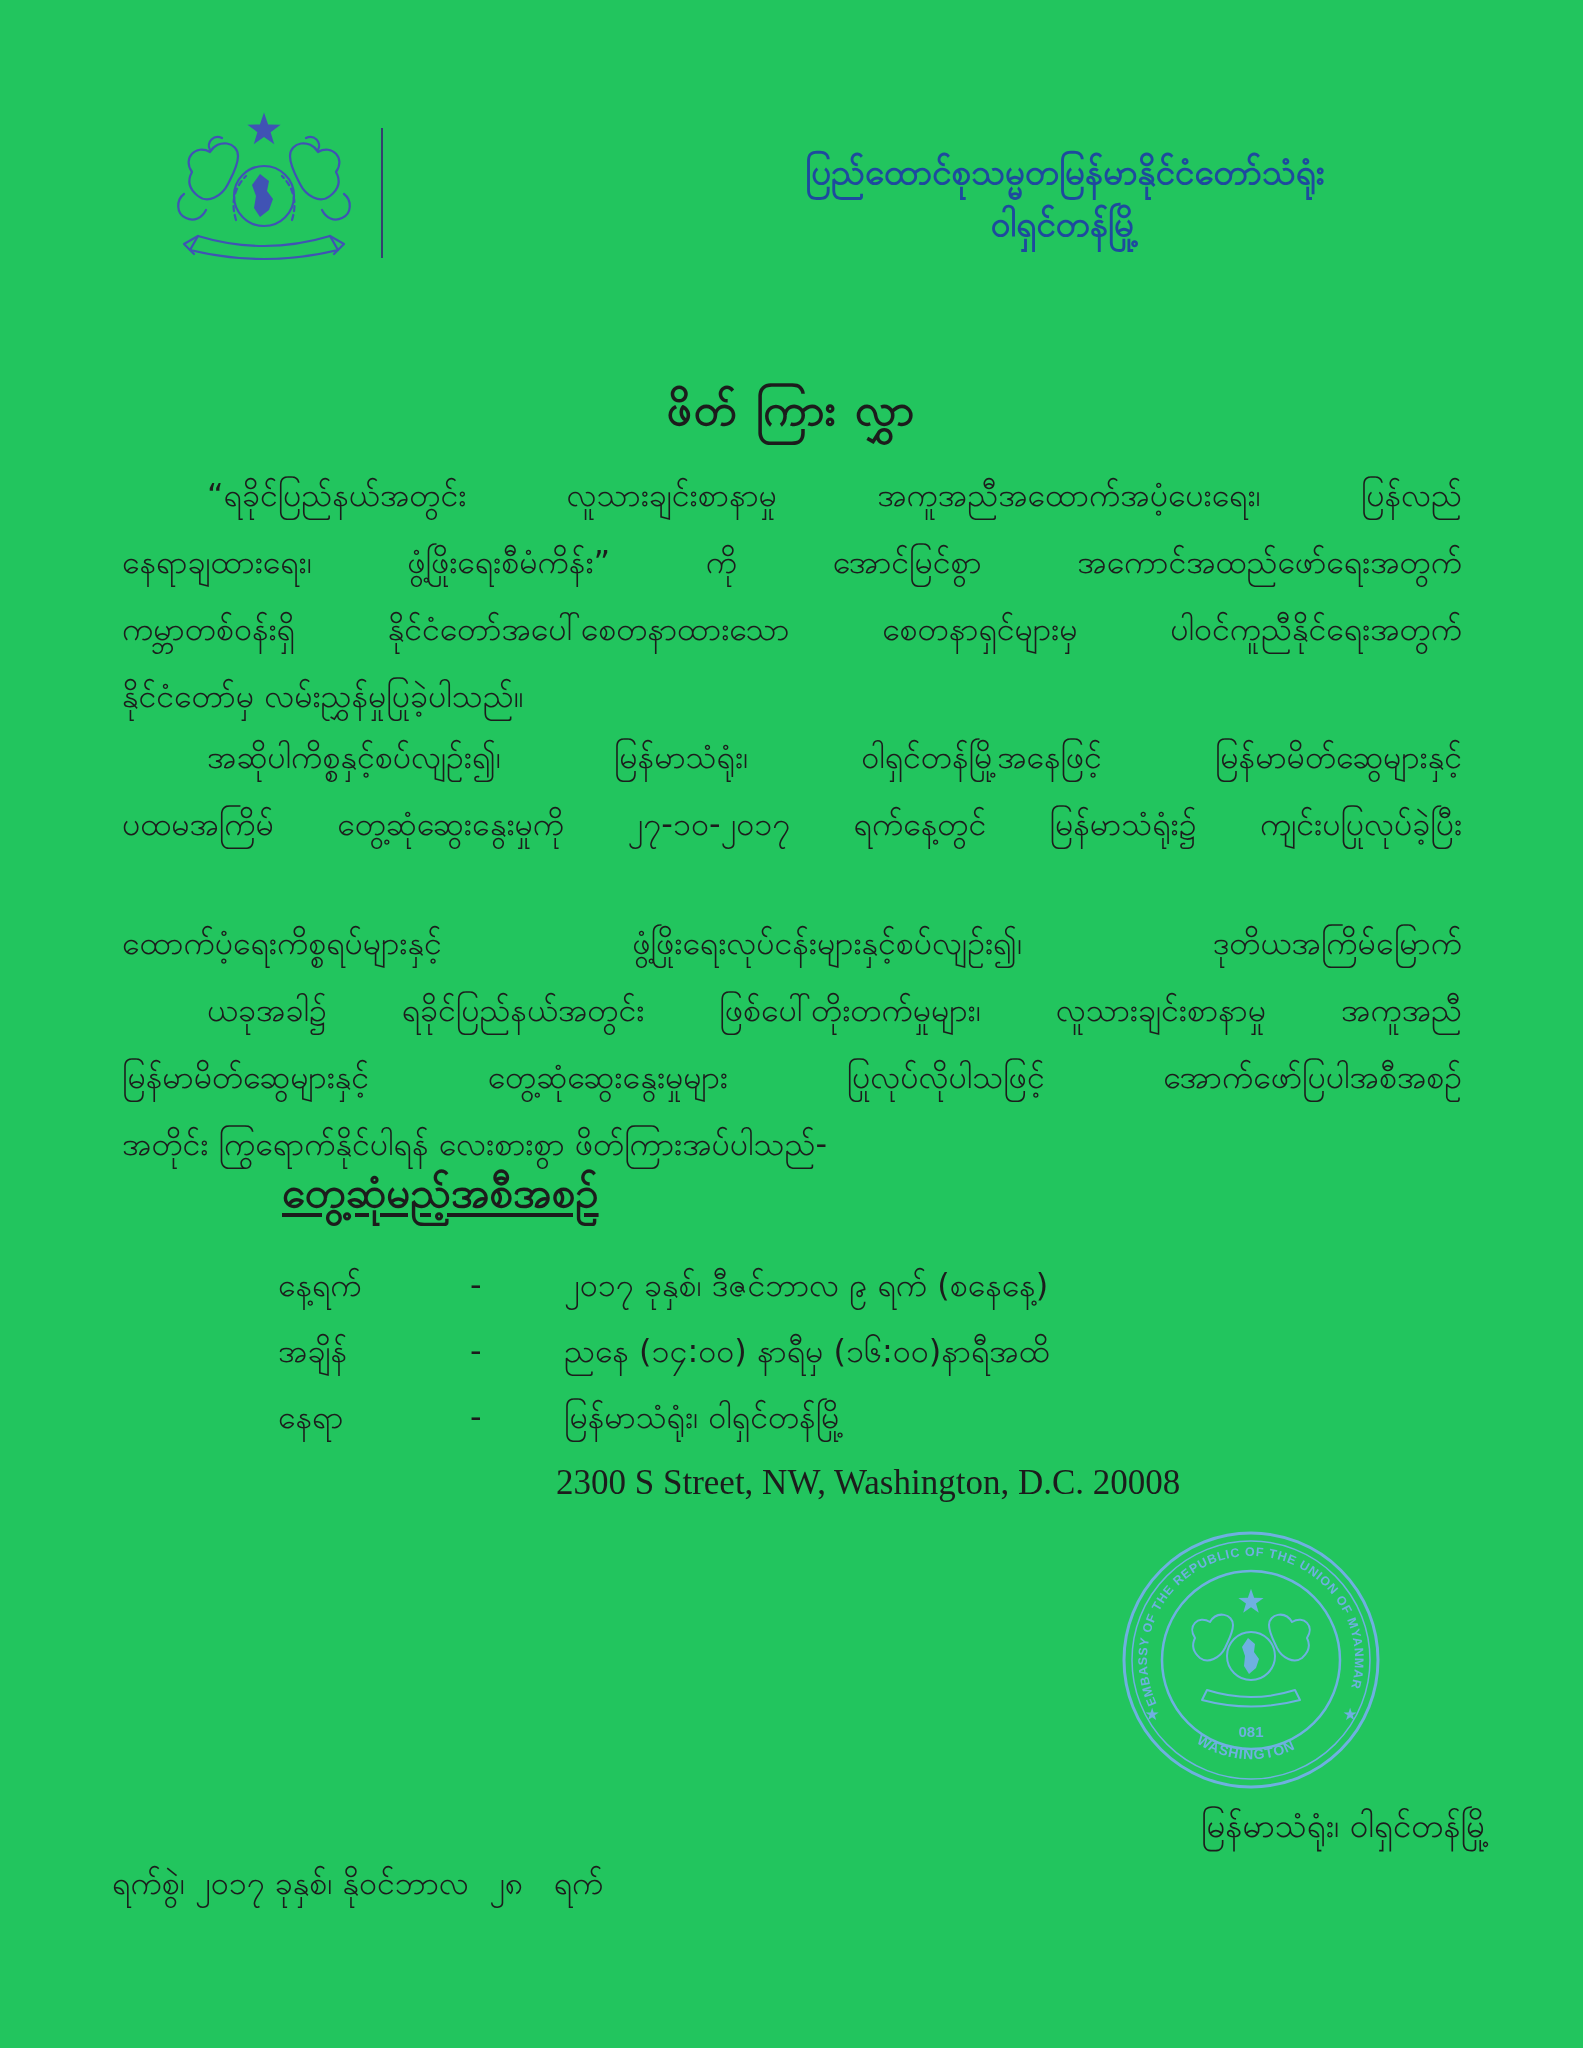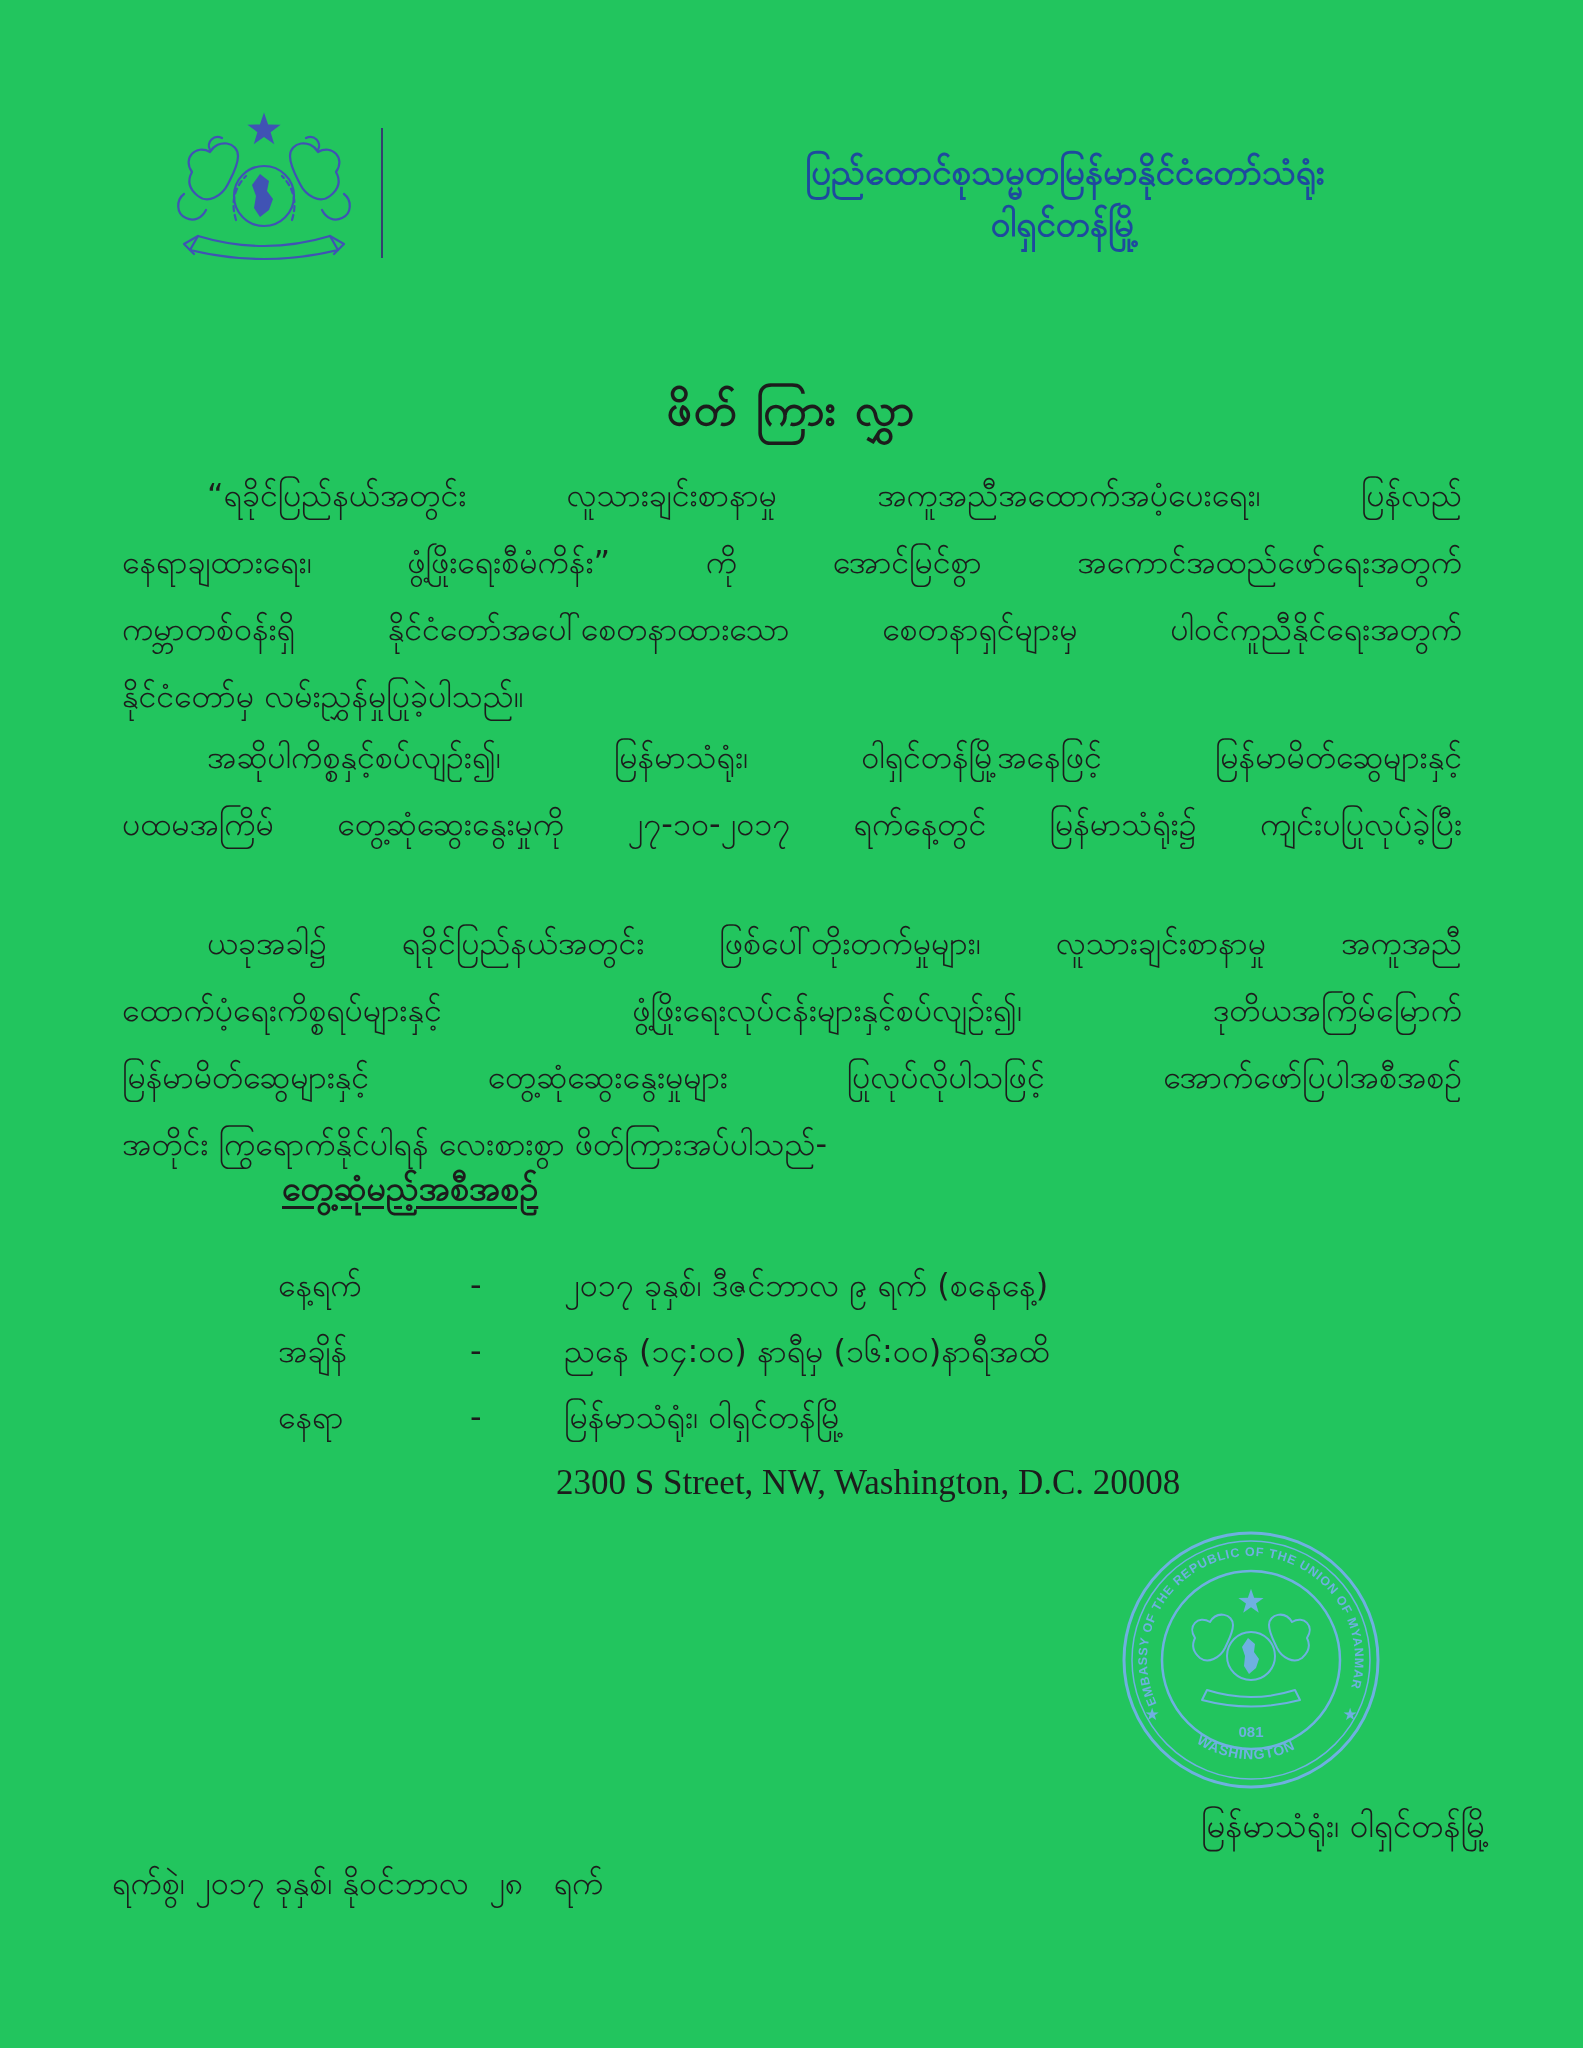--- a/index.html
+++ b/index.html
@@ -28,21 +28,21 @@
   
   .para{left:122px;width:1340px;font-size:32px;}
   .bline{line-height:67px;white-space:pre-wrap;}
   .jline{text-align:justify;text-align-last:justify;}
   .indent{padding-left:85px;}
   .p1{top:462px;}
   .p2{top:724px;}
   .p3{top:910px;}
   
   .sched-heading{
-    left:282px;top:1166px;font-size:34px;font-weight:bold;
+    left:282px;top:1166px;font-size:42px;font-weight:bold;
     text-decoration:underline;text-underline-offset:6px;
   }
   .sched{left:278px;top:1252px;width:1100px;font-size:32px;}
   .srow{display:flex;line-height:66px;}
   .slabel{width:192px;}
   .ssep{width:86px;}
   .svalue{flex:1;margin-left:8px;}
   .saddress{
     margin-left:278px;line-height:66px;
     font-family:"Liberation Serif", serif;font-size:35px;
@@ -106,22 +106,22 @@
     <div class="bline jline">ကမ္ဘာတစ်ဝန်းရှိ နိုင်ငံတော်အပေါ်စေတနာထားသော စေတနာရှင်များမှ ပါဝင်ကူညီနိုင်ရေးအတွက်</div>
     <div class="bline">နိုင်ငံတော်မှ လမ်းညွှန်မှုပြုခဲ့ပါသည်။</div>
   </div>
 
   <div class="abs para p2">
     <div class="bline jline indent">အဆိုပါကိစ္စနှင့်စပ်လျဉ်း၍၊ မြန်မာသံရုံး၊ ဝါရှင်တန်မြို့အနေဖြင့် မြန်မာမိတ်ဆွေများနှင့်</div>
     <div class="bline jline">ပထမအကြိမ် တွေ့ဆုံဆွေးနွေးမှုကို ၂၇-၁၀-၂၀၁၇ ရက်နေ့တွင် မြန်မာသံရုံး၌ ကျင်းပပြုလုပ်ခဲ့ပြီး</div>
   </div>
 
   <div class="abs para p3">
+    <div class="bline jline">ထောက်ပံ့ရေးကိစ္စရပ်များနှင့် ဖွံ့ဖြိုးရေးလုပ်ငန်းများနှင့်စပ်လျဉ်း၍၊ ဒုတိယအကြိမ်မြောက်</div>
     <div class="bline jline indent">ယခုအခါ၌ ရခိုင်ပြည်နယ်အတွင်း ဖြစ်ပေါ်တိုးတက်မှုများ၊ လူသားချင်းစာနာမှု အကူအညီ</div>
-    <div class="bline jline">ထောက်ပံ့ရေးကိစ္စရပ်များနှင့် ဖွံ့ဖြိုးရေးလုပ်ငန်းများနှင့်စပ်လျဉ်း၍၊ ဒုတိယအကြိမ်မြောက်</div>
     <div class="bline jline">မြန်မာမိတ်ဆွေများနှင့် တွေ့ဆုံဆွေးနွေးမှုများ ပြုလုပ်လိုပါသဖြင့် အောက်ဖော်ပြပါအစီအစဉ်</div>
     <div class="bline">အတိုင်း ကြွရောက်နိုင်ပါရန် လေးစားစွာ ဖိတ်ကြားအပ်ပါသည်-</div>
   </div>
 
   <div class="abs sched-heading">တွေ့ဆုံမည့်အစီအစဉ်</div>
 
   <div class="abs sched">
     <div class="srow">
       <div class="slabel">နေ့ရက်</div>
       <div class="ssep">-</div>

